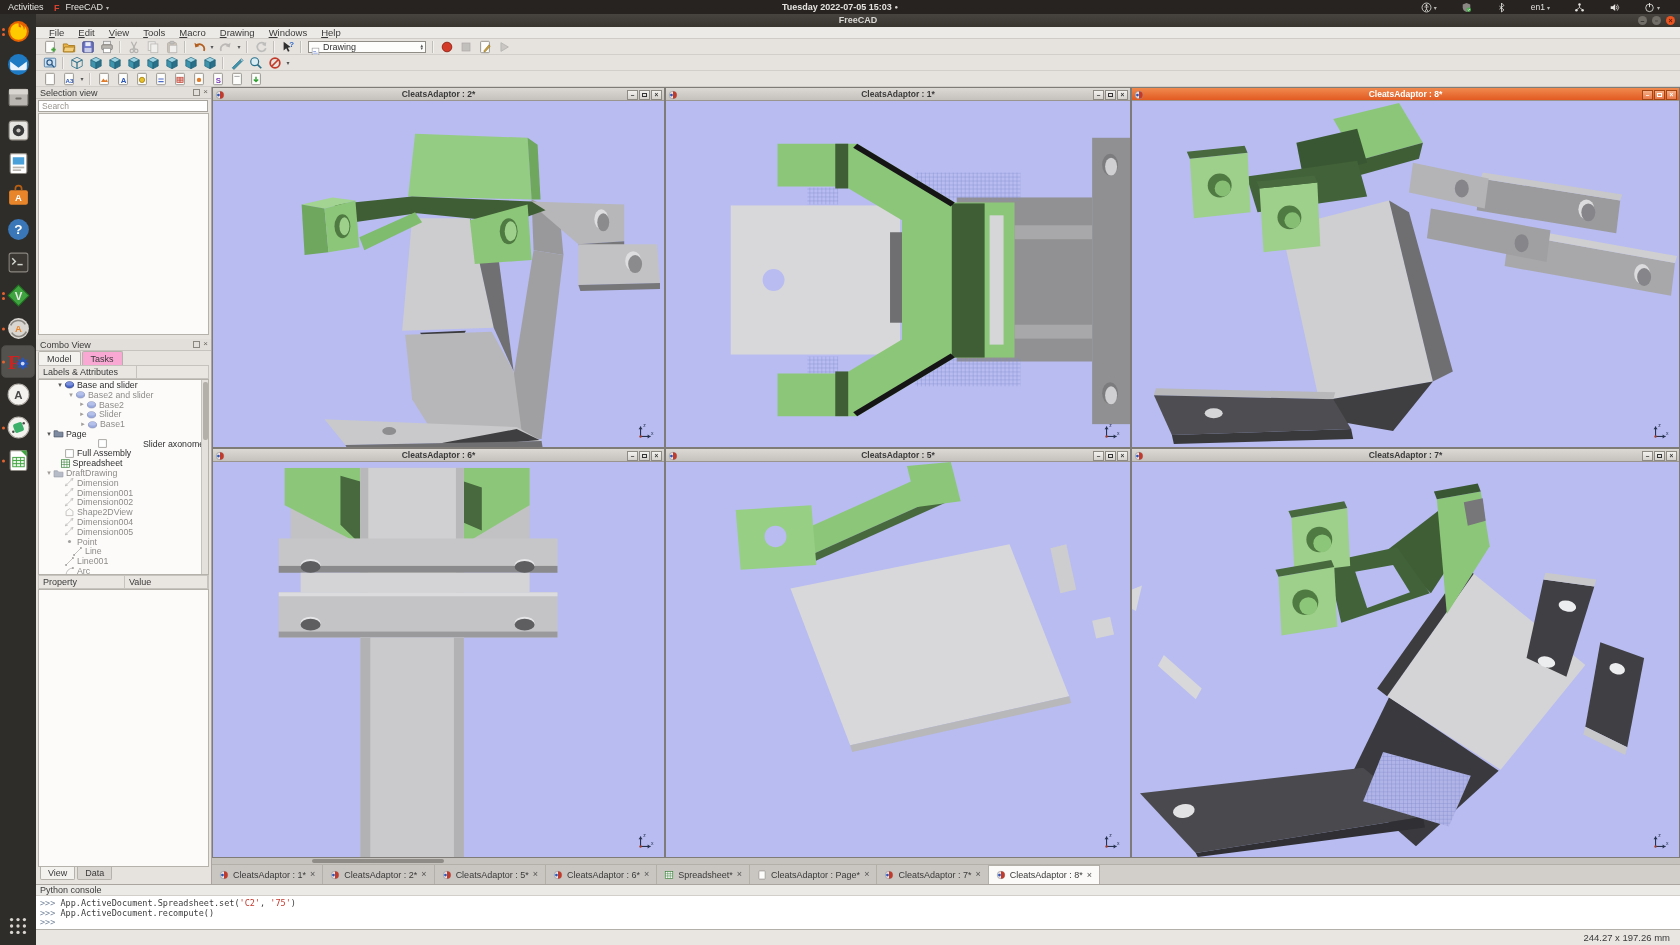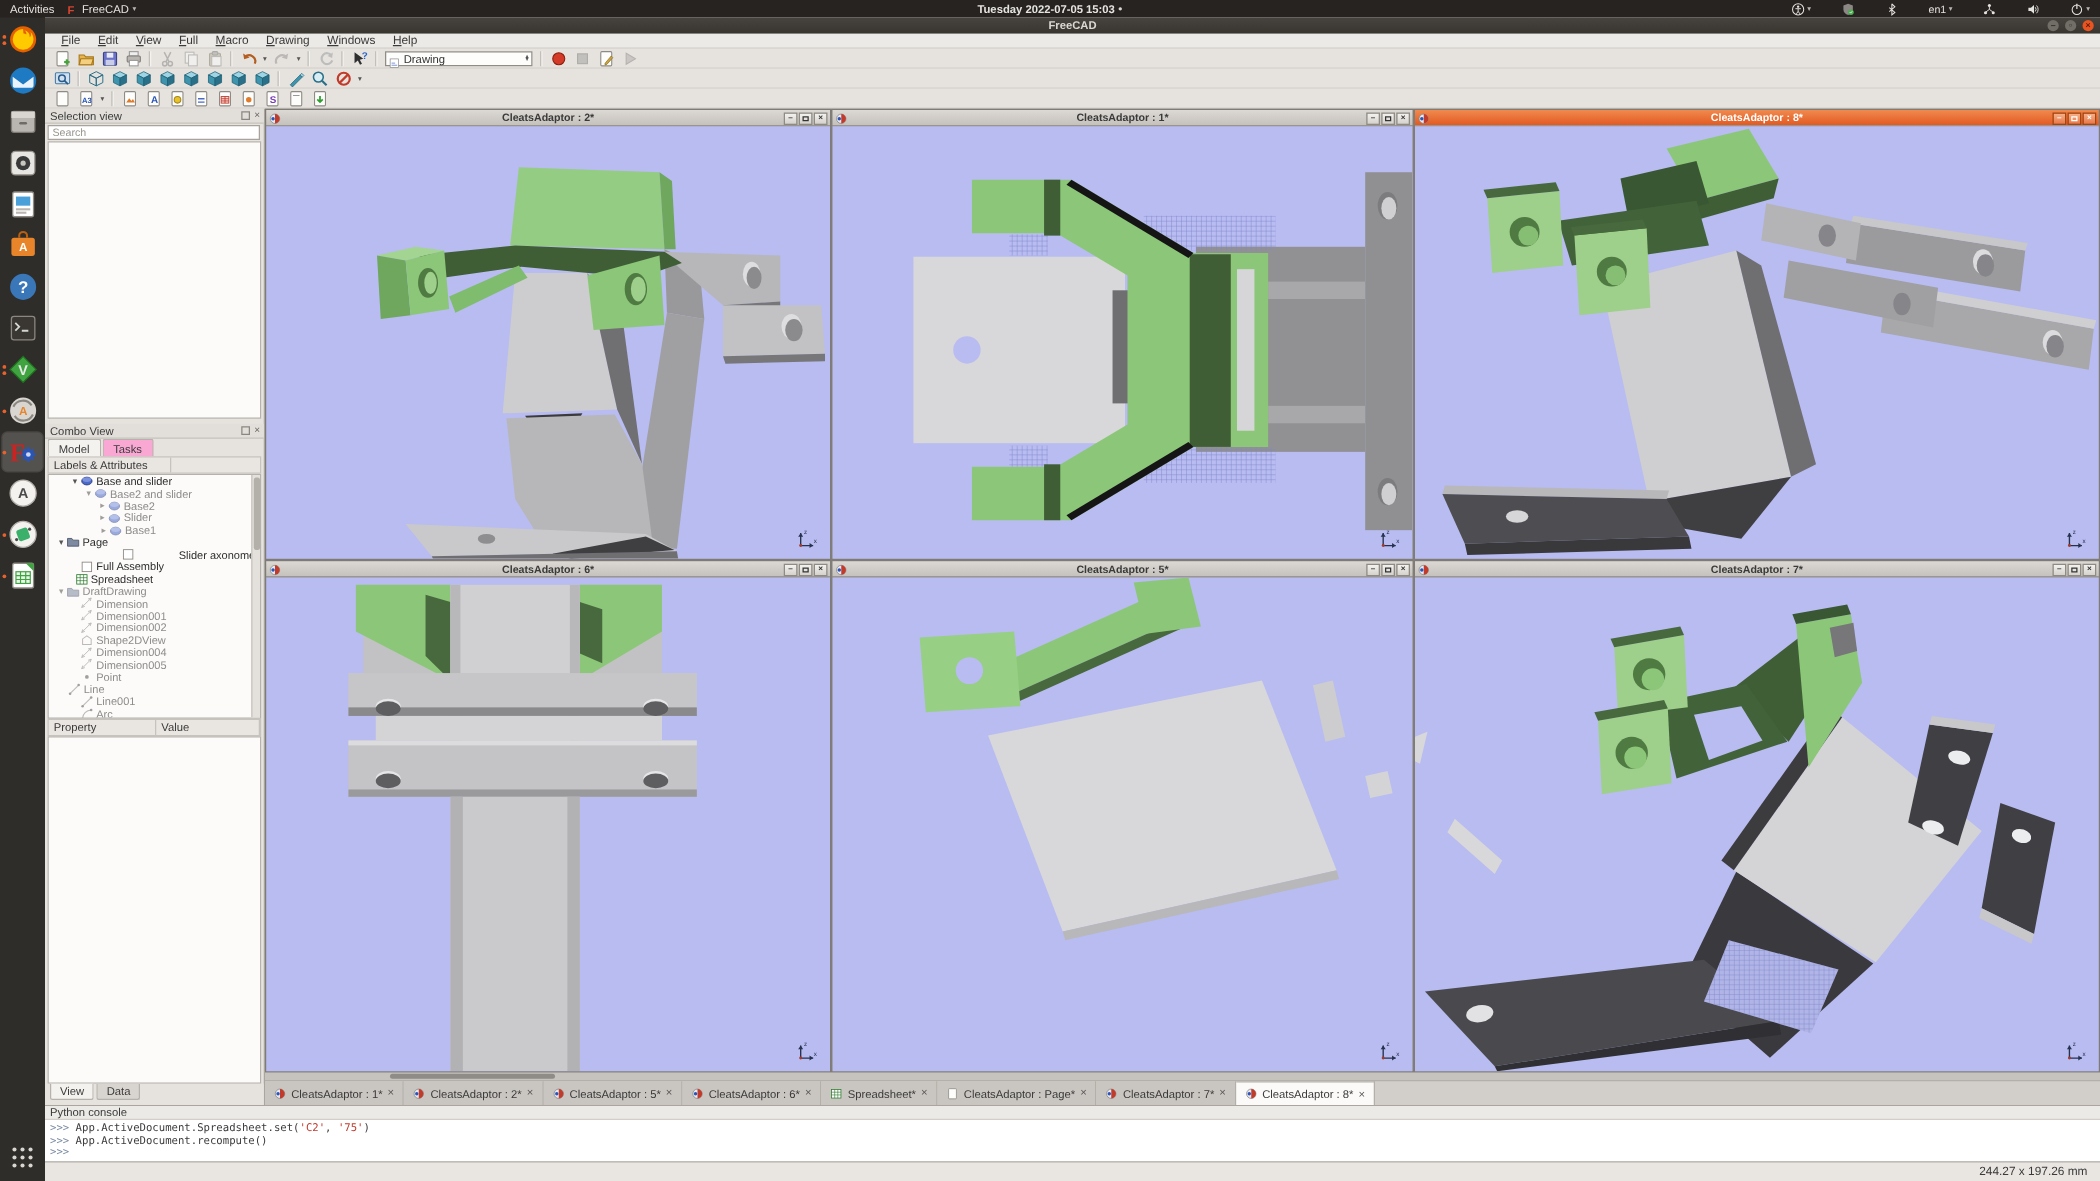--- a/index.html
+++ b/index.html
@@ -5,21 +5,21 @@
   *{margin:0;padding:0;box-sizing:border-box}
   html,body{background:#1b1a18}
   .screen{position:relative;width:1680px;height:945px;background:#262420;font-family:"Liberation Sans",sans-serif;overflow:hidden;-webkit-font-smoothing:antialiased}
   
   .topbar{position:absolute;left:0;top:0;width:1680px;height:14px;background:#262320;color:#e6e4e1;display:flex;align-items:center;font-size:9px}
   .topbar .left{display:flex;align-items:center;gap:10px;padding-left:8px}
   .tb-appmenu{display:flex;align-items:center;gap:3px}
   .fc-mini{width:9px;height:9px;display:inline-block}
   .topbar .center{position:absolute;left:0;right:0;text-align:center;font-weight:bold;font-size:9px;pointer-events:none}
   .topbar .center .badge{font-size:6px;vertical-align:1px;color:#d8d6d2}
-  .topbar .right{margin-left:auto;display:flex;align-items:center;gap:24px;padding-right:8px}
+  .topbar .right{margin-left:auto;display:flex;align-items:center;gap:24px;padding-right:20px}
   .tray-ic{width:11px;height:11px;display:inline-block}
   .tray-ic svg{width:100%;height:100%}
   .caret{font-size:6px;color:#b8b6b2}
   
   .dock{position:absolute;left:0;top:14px;width:36px;height:931px;background:#2f2d29}
   .dock-item{position:relative;width:32px;height:31px;margin:2px 2px 1px 2px;display:flex;align-items:center;justify-content:center;border-radius:4px}
   .dock-item.active{background:rgba(255,255,255,.18);outline:1px solid rgba(255,255,255,.12)}
   .dock-item svg{width:25px;height:25px}
   .dots{position:absolute;left:0px;top:50%;transform:translateY(-50%);display:flex;flex-direction:column;gap:2px}
   .dots i{width:3px;height:3px;border-radius:50%;background:#e8622d}
@@ -317,21 +317,21 @@
 
   <div class="app">
     <div class="apptitle">
       <span>FreeCAD</span>
       <span class="winctl">
         <span>–</span>
         <span>▫</span>
         <span class="close">×</span>
       </span>
     </div>
-    <div class="menubar" id="menubar"><span class="menu-item">File</span><span class="menu-item">Edit</span><span class="menu-item">View</span><span class="menu-item">Full</span><span class="menu-item">Macro</span><span class="menu-item">Drawing</span><span class="menu-item">Windows</span><span class="menu-item">Help</span></div>
+    <div class="menubar" id="menubar"><span class="menu-item">File</span><span class="menu-item">Edit</span><span class="menu-item">View</span><span class="menu-item">Tools</span><span class="menu-item">Macro</span><span class="menu-item">Drawing</span><span class="menu-item">Windows</span><span class="menu-item">Help</span></div>
     <div class="tbrow" style="top:25px" id="tb1">
         <span class="tbtn">
           <span style="width: 14px; height: 14px;"><svg viewBox="0 0 16 16" xmlns="http://www.w3.org/2000/svg">
               <rect x="3" y="1.5" width="10" height="13" rx="1" fill="#fdfdfc" stroke="#8e8a84"></rect>
               <rect x="9.5" y="10" width="5" height="2" fill="#47a33c"></rect>
               <rect x="11" y="8.5" width="2" height="5" fill="#47a33c"></rect>
             </svg></span>
         </span>
         <span class="tbtn">
           <span style="width: 14px; height: 14px;"><svg viewBox="0 0 16 16" xmlns="http://www.w3.org/2000/svg">
@@ -787,21 +787,21 @@
           </div>
           <div class="trow dim" style="padding-left: 17px;">
             <span class="texp"></span>
             <span class="ticon">
               <svg viewBox="0 0 16 16" xmlns="http://www.w3.org/2000/svg">
                 <circle cx="8" cy="8" r="2.2" fill="#555"></circle>
               </svg>
             </span>
             <span>Point</span>
           </div>
-          <div class="trow dim" style="padding-left: 7px;">
+          <div class="trow dim" style="padding-left: 25px;">
             <span class="texp"></span>
             <span class="ticon">
               <svg viewBox="0 0 16 16" xmlns="http://www.w3.org/2000/svg">
                 <path d="M3 13 L13 3" stroke="#8a8680" stroke-width="1.3"></path>
                 <circle cx="3" cy="13" r="1.5" fill="#555"></circle>
                 <circle cx="13" cy="3" r="1.5" fill="#555"></circle>
               </svg>
             </span>
             <span>Line</span>
           </div>

